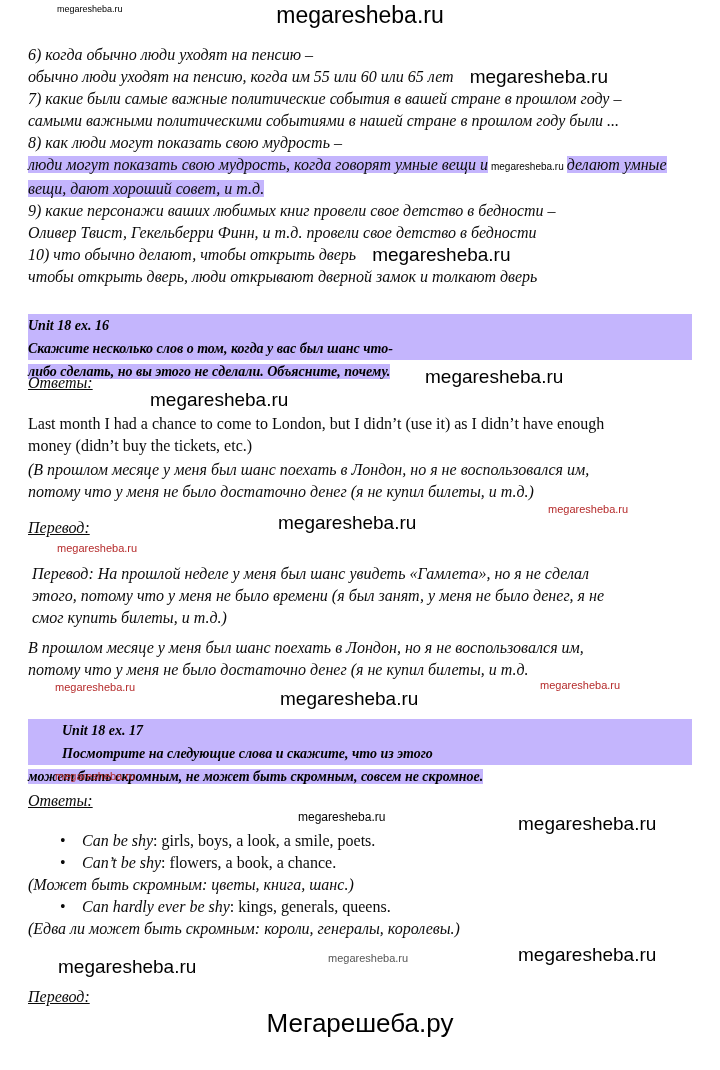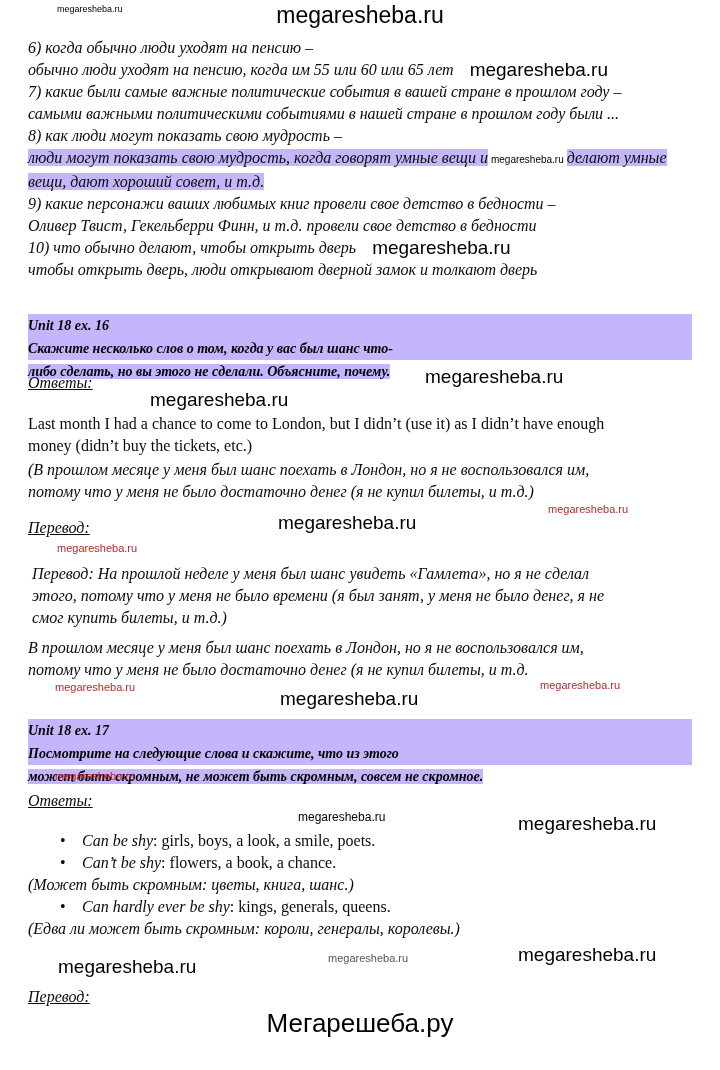--- a/index.html
+++ b/index.html
@@ -28,21 +28,21 @@
 </head>
 <body>
 
 <div class="page">
 
   <span class="abs wm wm-9" style="top:4px;left:57px;">megaresheba.ru</span>
   <div class="abs center-row" style="top:2px;">
     <span class="wm" style="font-size:23px;">megaresheba.ru</span>
   </div>
 
-  <div class="abs it" style="top:37px;left:28px;width:672px;">
+  <div class="abs it" style="top:44px;left:28px;width:672px;">
     <div class="line">6) когда обычно люди уходят на пенсию –</div>
     <div class="line">
       <span>обычно люди уходят на пенсию, когда им 55 или 60 или 65 лет</span>
       <span class="wm inline-wm">megaresheba.ru</span>
     </div>
     <div class="line">7) какие были самые важные политические события в вашей стране в прошлом году –</div>
     <div class="line">самыми важными политическими событиями в нашей стране в прошлом году были ...</div>
     <div class="line">8) как люди могут показать свою мудрость –</div>
     <div class="line">
       <span class="hl">люди могут показать свою мудрость, когда говорят умные вещи и</span><span class="wm mini-wm">megaresheba.ru</span><span class="hl">делают умные</span>
@@ -97,21 +97,21 @@
   <div class="abs para it" style="top:637px;left:28px;width:672px;">
     <div class="line">В прошлом месяце у меня был шанс поехать в Лондон, но я не воспользовался им,</div>
     <div class="line">потому что у меня не было достаточно денег (я не купил билеты, и т.д.</div>
   </div>
 
   <span class="abs wm wm-11 wm-red" style="top:681px;left:55px;">megaresheba.ru</span>
   <span class="abs wm wm-19" style="top:688px;left:280px;">megaresheba.ru</span>
   <span class="abs wm wm-11 wm-red" style="top:679px;left:540px;">megaresheba.ru</span>
 
   <div class="abs" style="top:719px;left:28px;width:664px;">
-    <div class="unit-line hl" style="display:flex;justify-content:space-between;">
+    <div class="unit-line hl" style="display:flex;justify-content:space-between;padding-left:34px;">
       <span>Unit 18 ex. 17</span>
       <span>Посмотрите на следующие слова и скажите, что из этого</span>
     </div>
     <div class="unit-line">
       <span class="hl">может быть скромным, не может быть скромным, совсем не скромное.</span>
     </div>
   </div>
 
   <span class="abs wm wm-11 wm-red" style="top:770px;left:55px;">megaresheba.ru</span>
   <div class="abs line it underline" style="top:790px;left:28px;">Ответы:</div>

